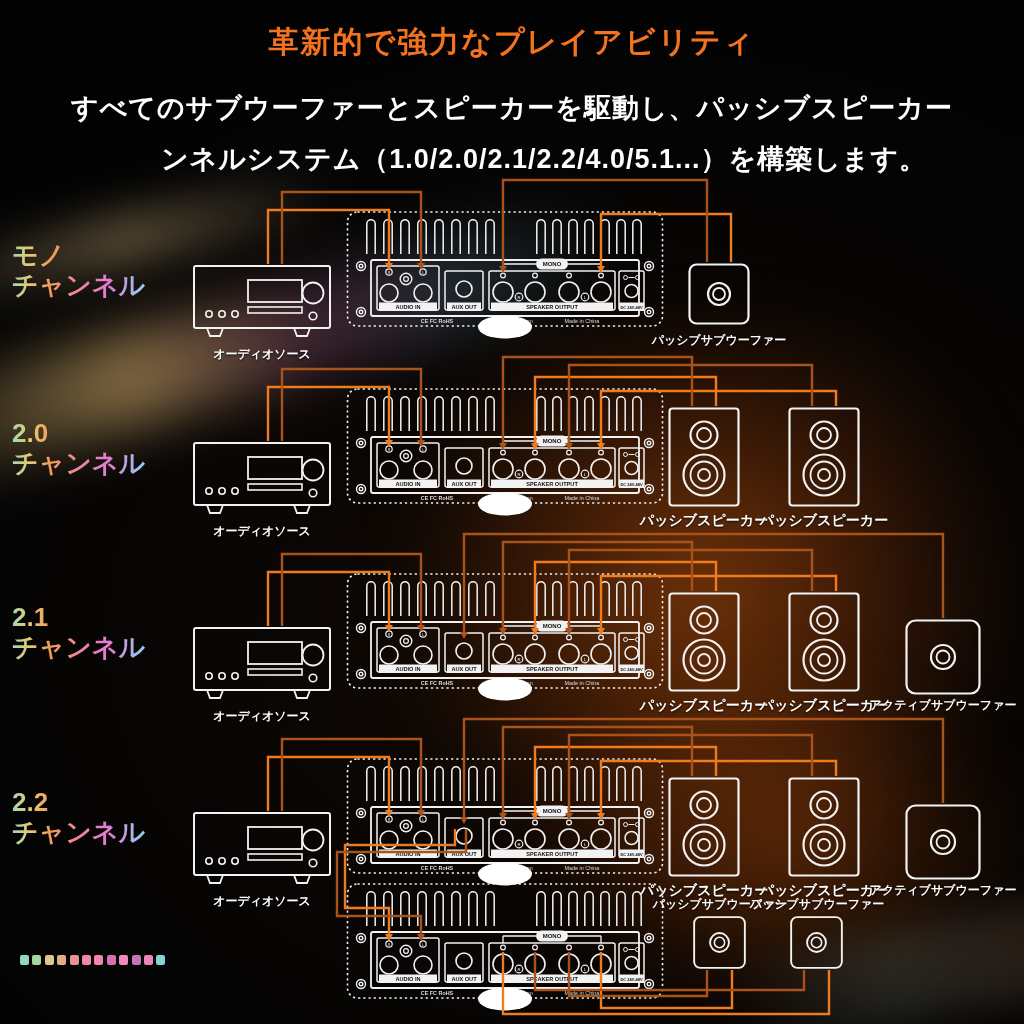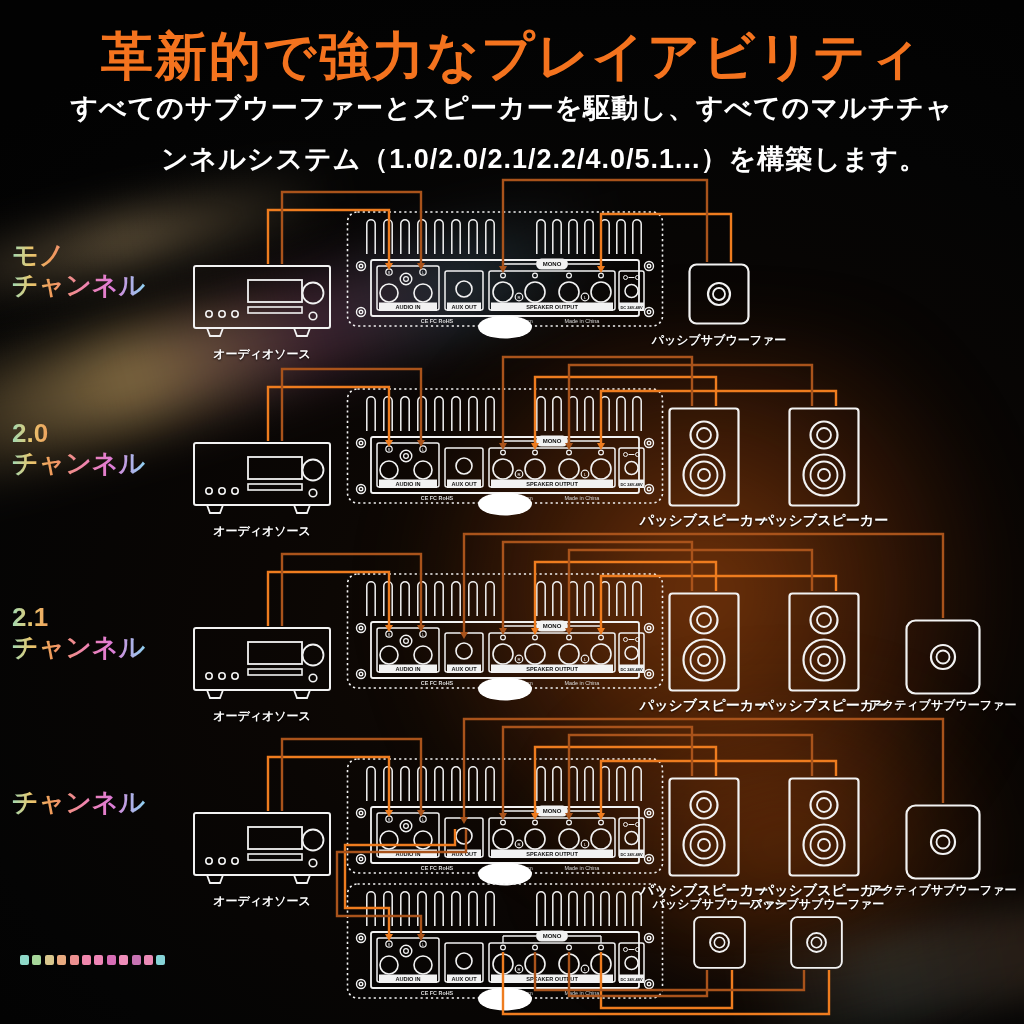--- a/index.html
+++ b/index.html
@@ -13,21 +13,21 @@
   .g2{left:-90px;top:214px;width:430px;height:52px;transform:rotate(-13deg);
       background:linear-gradient(90deg,rgba(255,214,150,0),rgba(255,214,150,.34),rgba(255,214,150,0));filter:blur(20px);}
   .g3{left:410px;top:340px;width:590px;height:560px;
       background:radial-gradient(ellipse at 50% 45%,rgba(214,94,16,.50),rgba(150,60,10,.26) 45%,rgba(0,0,0,0) 72%);filter:blur(38px);}
   .g4{left:540px;top:680px;width:480px;height:330px;
       background:radial-gradient(ellipse,rgba(200,86,12,.40),rgba(0,0,0,0) 70%);filter:blur(40px);}
   .g5{left:740px;top:920px;width:440px;height:90px;transform:rotate(-11deg);
       background:linear-gradient(90deg,rgba(0,0,0,0),rgba(190,220,205,.14),rgba(230,170,120,.15),rgba(0,0,0,0));filter:blur(18px);}
 
   .title{position:absolute;left:0;top:22px;width:1024px;text-align:center;
-         font-size:52px;font-weight:900;letter-spacing:2px;color:#f4731e;}
+         font-size:30px;font-weight:900;letter-spacing:2px;color:#f4731e;}
   .sub{position:absolute;left:0;width:1024px;text-align:center;color:#fff;
        font-size:27px;font-weight:800;letter-spacing:1px;}
   .sub1{top:90px;} .sub2{top:141px;margin-left:32px;}
 
   .row-label{position:absolute;left:12px;font-size:26px;font-weight:700;line-height:1.16;
              background:linear-gradient(90deg,#9fd9b4 0%,#e9c76f 14%,#f09a5a 30%,#ef83ae 55%,#df7cd6 75%,#8fd2f2 100%);
              -webkit-background-clip:text;background-clip:text;color:transparent;}
   .row-label span{display:block;}
 
   .dev{position:absolute;}
@@ -159,21 +159,21 @@
         <g fill="none" stroke="#f2f2f2" stroke-width="2.2">
           <rect x="2.5" y="2.5" width="73" height="73" rx="9"></rect>
           <circle cx="39" cy="39" r="12"></circle>
             <circle cx="39" cy="39" r="6.5" stroke-width="1.8"></circle>
         </g>
       </symbol>
     </defs>
   </svg>
 
   <div class="title">革新的で強力なプレイアビリティ</div>
-  <div class="sub sub1">すべてのサブウーファーとスピーカーを駆動し、すべてのマルチチャ</div>
+  <div class="sub sub1">すべてのサブウーファーとスピーカーを駆動し、パッシブスピーカー</div>
   <div class="sub sub2">ンネルシステム（1.0/2.0/2.1/2.2/4.0/5.1...）を構築します。</div>
 
   <div class="row-label" style="top:240px">
     <span>モノ</span>
     <span>チャンネル</span>
   </div>
   <svg class="dev" style="left:192px;top:256px" width="140" height="92">
       <use href="#sym-source"></use>
     </svg>
   <div class="dlabel src-label" style="left:192px;top:346px;width:140px">オーディオソース</div>
@@ -223,20 +223,21 @@
       <use href="#sym-speaker"></use>
     </svg>
   <svg class="dev" style="left:904px;top:618px" width="78" height="78">
       <use href="#sym-activesub"></use>
     </svg>
   <div class="dlabel sp-label" style="left:639px;top:697px;width:130px">パッシブスピーカー</div>
   <div class="dlabel sp-label" style="left:759px;top:697px;width:130px">パッシブスピーカー</div>
   <div class="dlabel sub-label" style="left:855px;top:697px;width:176px">アクティブサブウーファー</div>
 
   <div class="row-label" style="top:787px">
+    <span>2.2</span>
     <span>チャンネル</span>
   </div>
   <svg class="dev" style="left:192px;top:803px" width="140" height="92">
       <use href="#sym-source"></use>
     </svg>
   <div class="dlabel src-label" style="left:192px;top:893px;width:140px">オーディオソース</div>
   <svg class="dev" style="left:345px;top:755px" width="320" height="132">
       <use href="#sym-amp"></use>
     </svg>
   <svg class="dev" style="left:667px;top:776px" width="74" height="102">

